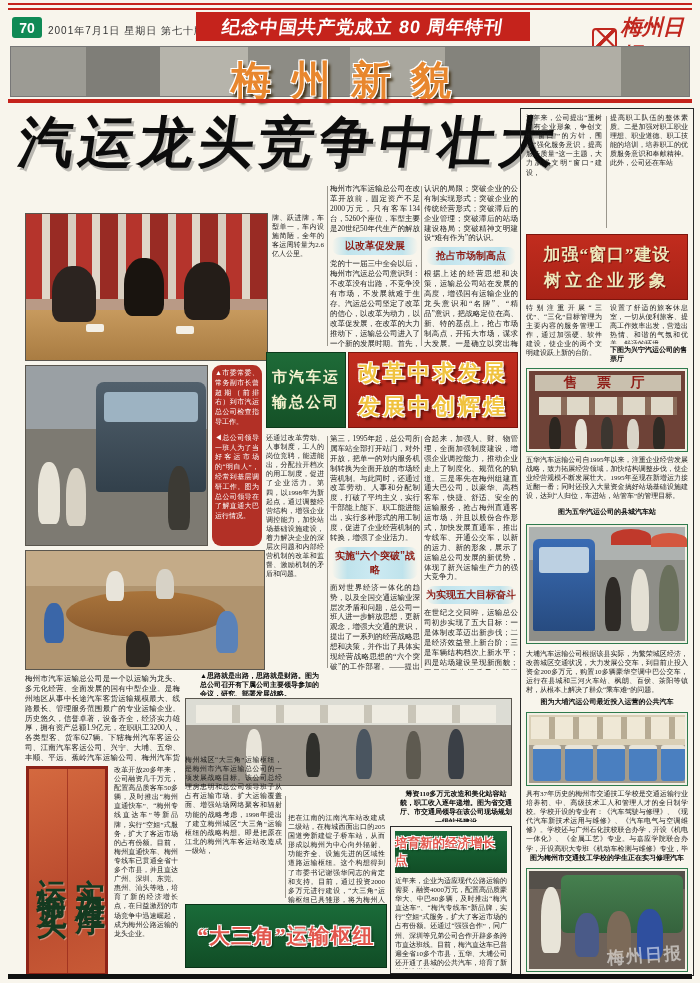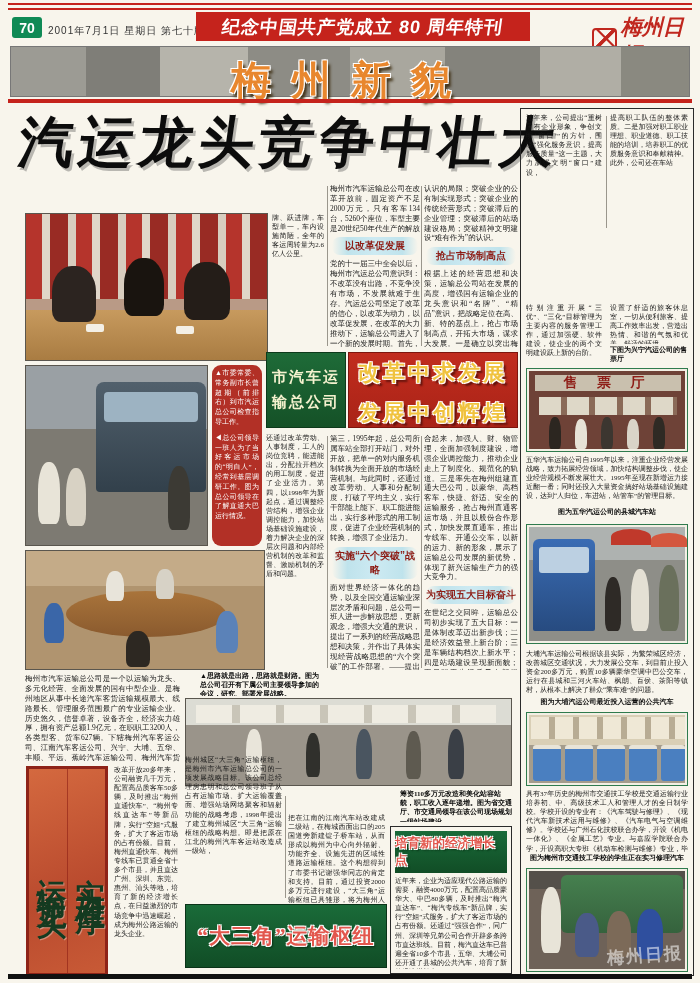--- a/index.html
+++ b/index.html
@@ -14,21 +14,21 @@
            border-radius:8px;font-family:"Liberation Sans",sans-serif;}
   .rule-red{background:#c5231c;}
   .rule-dark{background:#111;}
   .vline{background:#9a968c;width:1px;}
   .photo{border:1px solid #5a564e;box-sizing:border-box;position:absolute;overflow:hidden;}
   .photo.green{border:1px solid #2f7b4d;box-shadow:inset 0 0 0 2px #f2efe4;}
   .fig{position:absolute;border-radius:45% 45% 20% 20%;}
   .sidebar-box{position:absolute;border:1.5px solid #2a2a2a;box-sizing:border-box;}
   .caption-red{background:#b23026;color:#fff;font-size:7px;line-height:1.4;padding:4px 3px;
                text-align:justify;overflow:hidden;}
-  .outline-gold{color:#f0c23e;text-shadow:1px 1px 0 #fff,-1px -1px 0 #fff,1px -1px 0 #fff,-1px 1px 0 #fff,3px 3px 2px #58100a;margin-top:6px;}
+  .outline-gold{color:#f0c23e;text-shadow:1px 1px 0 #fff,-1px -1px 0 #fff,1px -1px 0 #fff,-1px 1px 0 #fff,3px 3px 2px #58100a;}
   .outline-pink{color:#e2574d;text-shadow:1px 1px 0 #fff,-1px -1px 0 #fff,1px -1px 0 #fff,-1px 1px 0 #fff,2px 2px 2px #082f14;}
   .calli{writing-mode:vertical-rl;text-orientation:upright;font-weight:bold;color:#143a20;
          font-size:30px;letter-spacing:10px;line-height:1;text-shadow:1px 1px 0 rgba(255,255,255,.35);}
 </style>
 </head>
 <body>
 
 <div id="page">
 
   <div class="abs rule-red" style="left:8px;top:3px;width:684px;height:2px;"></div>
@@ -134,21 +134,21 @@
   <div class="abs vline" style="left:421px;top:436px;height:232px;"></div>
 
   <div class="photo" style="left:185px;top:698px;width:327px;height:88px;background:linear-gradient(#dcdcd4 0 30%,#9a948a 30% 100%);">
     <div class="abs" style="left:10px;top:6px;width:300px;height:18px;background:repeating-linear-gradient(90deg,#efece2 0 36px,#c9c5b8 36px 44px);"></div>
     <div class="fig" style="left:60px;top:30px;width:16px;height:48px;background:#e9e5da;"></div>
     <div class="fig" style="left:120px;top:34px;width:14px;height:44px;background:#30302c;"></div>
     <div class="fig" style="left:170px;top:30px;width:16px;height:50px;background:#4a5560;"></div>
     <div class="fig" style="left:220px;top:32px;width:15px;height:48px;background:#5e5a50;"></div>
     <div class="fig" style="left:262px;top:30px;width:16px;height:50px;background:#3a3f46;"></div>
   </div>
-  <div class="abs cap" style="left:400px;top:790px;width:112px;height:32px;">筹资110多万元改造和美化站容站貌，职工收入逐年递增。图为省交通厅、市交通局领导在该公司现场规划一级站场建设</div>
+  <div class="abs cap" style="left:400px;top:790px;width:112px;height:32px;text-align:center;">筹资110多万元改造和美化站容站貌，职工收入逐年递增。图为省交通厅、市交通局领导在该公司现场规划一级站场建设</div>
 
   <div class="abs t-narrow" style="left:185px;top:756px;width:97px;height:106px;">梅州城区“大三角”运输枢纽，是梅州市汽车运输总公司的一项发展战略目标。该公司总经理房忠明和总公司领导班子从占有运输市场、扩大运输覆盖面、增强站场网络聚客和辐射功能的战略考虑，1998年提出了建立梅州城区“大三角”运输枢纽的战略构想。即是把原在江北的梅州汽车客运站改造成一级站，</div>
   <div class="abs t-narrow" style="left:288px;top:794px;width:97px;height:106px;margin-top:20px;">把在江南的江南汽车站改建成二级站，在梅城西面出口的205国道旁新建锭子桥车站，从而形成以梅州为中心向外辐射、功能齐全、设施先进的区域性道路运输枢纽。这个构想得到了市委书记谢强华同志的肯定和支持。目前，通过投资2000多万元进行建设，“大三角”运输枢纽已具雏形，将为梅州人民的出行提供更加良好的客运服务。</div>
   <div class="abs vline" style="left:285px;top:796px;height:102px;"></div>
 
   <div class="abs" style="left:185px;top:904px;width:200px;height:62px;background:linear-gradient(#1a6b39,#114d26);border:1px solid #0a3318;display:flex;align-items:center;justify-content:center;">
     <span class="outline-pink" style="font-weight:bold;font-size:21px;letter-spacing:1px;">“大三角”运输枢纽</span>
   </div>
 
   <div class="abs" style="left:390px;top:826px;width:122px;height:148px;border:1px solid #2a2a2a;box-sizing:border-box;background:#f8f5ec;">
@@ -157,20 +157,24 @@
     </div>
     <div class="t-narrow" style="margin:2px 4px;height:92px;">近年来，企业为适应现代公路运输的需要，融资4000万元，配置高品质豪华大、中巴80多辆，及时推出“梅汽直达车”、“梅汽专线车”新品牌，实行“空姐”式服务，扩大了客运市场的占有份额。还通过“强强合作”，同广州、深圳等兄弟公司合作开辟多条跨市直达班线。目前，梅汽直达车已普遍全省10多个市县，五华、大埔公司还开通了县城的公共汽车，培育了新的经济增长点。</div>
   </div>
 
   <div class="sidebar-box" style="left:520px;top:108px;width:174px;height:868px;"></div>
 
   <div class="abs t-narrow" style="left:526px;top:114px;width:76px;height:116px;">近年来，公司提出“重树国有企业形象，争创文明‘窗口’”的方针，围绕“强化服务意识，提高服务质量”这一主题，大力加强文明“窗口”建设，</div>
   <div class="abs t-narrow" style="left:610px;top:114px;width:78px;height:116px;">提高职工队伍的整体素质。二是加强对职工职业理想、职业道德、职工技能的培训，培养职工的优质服务意识和奉献精神。此外，公司还在车站</div>
   <div class="abs vline" style="left:606px;top:116px;height:112px;"></div>
 
+  <div class="abs" style="left:526px;top:234px;width:162px;height:66px;background:linear-gradient(#c12c1e,#a92317);border:1px solid #7d150d;box-sizing:border-box;display:flex;flex-direction:column;align-items:center;justify-content:center;gap:3px;">
+    <div style="color:#efe9bd;font-weight:bold;font-size:17px;letter-spacing:1px;text-shadow:1px 1px 0 #6e0f08;">加强“窗口”建设</div>
+    <div style="color:#efe9bd;font-weight:bold;font-size:17px;letter-spacing:4px;text-shadow:1px 1px 0 #6e0f08;">树立企业形象</div>
+  </div>
 
   <div class="abs t-narrow" style="left:526px;top:304px;width:76px;height:62px;">特别注重开展“三优”、“三化”目标管理为主要内容的服务管理工作，通过加强硬、软件建设，使企业的两个文明建设跃上新的台阶。</div>
   <div class="abs t-narrow" style="left:610px;top:304px;width:78px;height:40px;">设置了舒适的旅客休息室，一切从便利旅客、提高工作效率出发，营造出热情、和谐的气氛和优美、舒适的环境。</div>
   <div class="abs cap" style="left:610px;top:346px;width:78px;height:20px;">下图为兴宁汽运公司的售票厅</div>
 
   <div class="photo green" style="left:526px;top:368px;width:162px;height:84px;background:linear-gradient(#6e4237 0 100%);">
     <div class="abs" style="left:8px;top:6px;width:146px;height:16px;background:#c9c0ae;display:flex;align-items:center;justify-content:center;color:#8e1d16;font-weight:bold;font-size:14px;letter-spacing:8px;">售 票 厅</div>
     <div class="abs" style="left:12px;top:28px;width:138px;height:18px;background:repeating-linear-gradient(90deg,#ded8c8 0 22px,#8a6a58 22px 28px);"></div>
     <div class="fig" style="left:22px;top:48px;width:12px;height:32px;background:#2c2620;"></div>
     <div class="fig" style="left:48px;top:50px;width:12px;height:30px;background:#e6e2d6;"></div>

